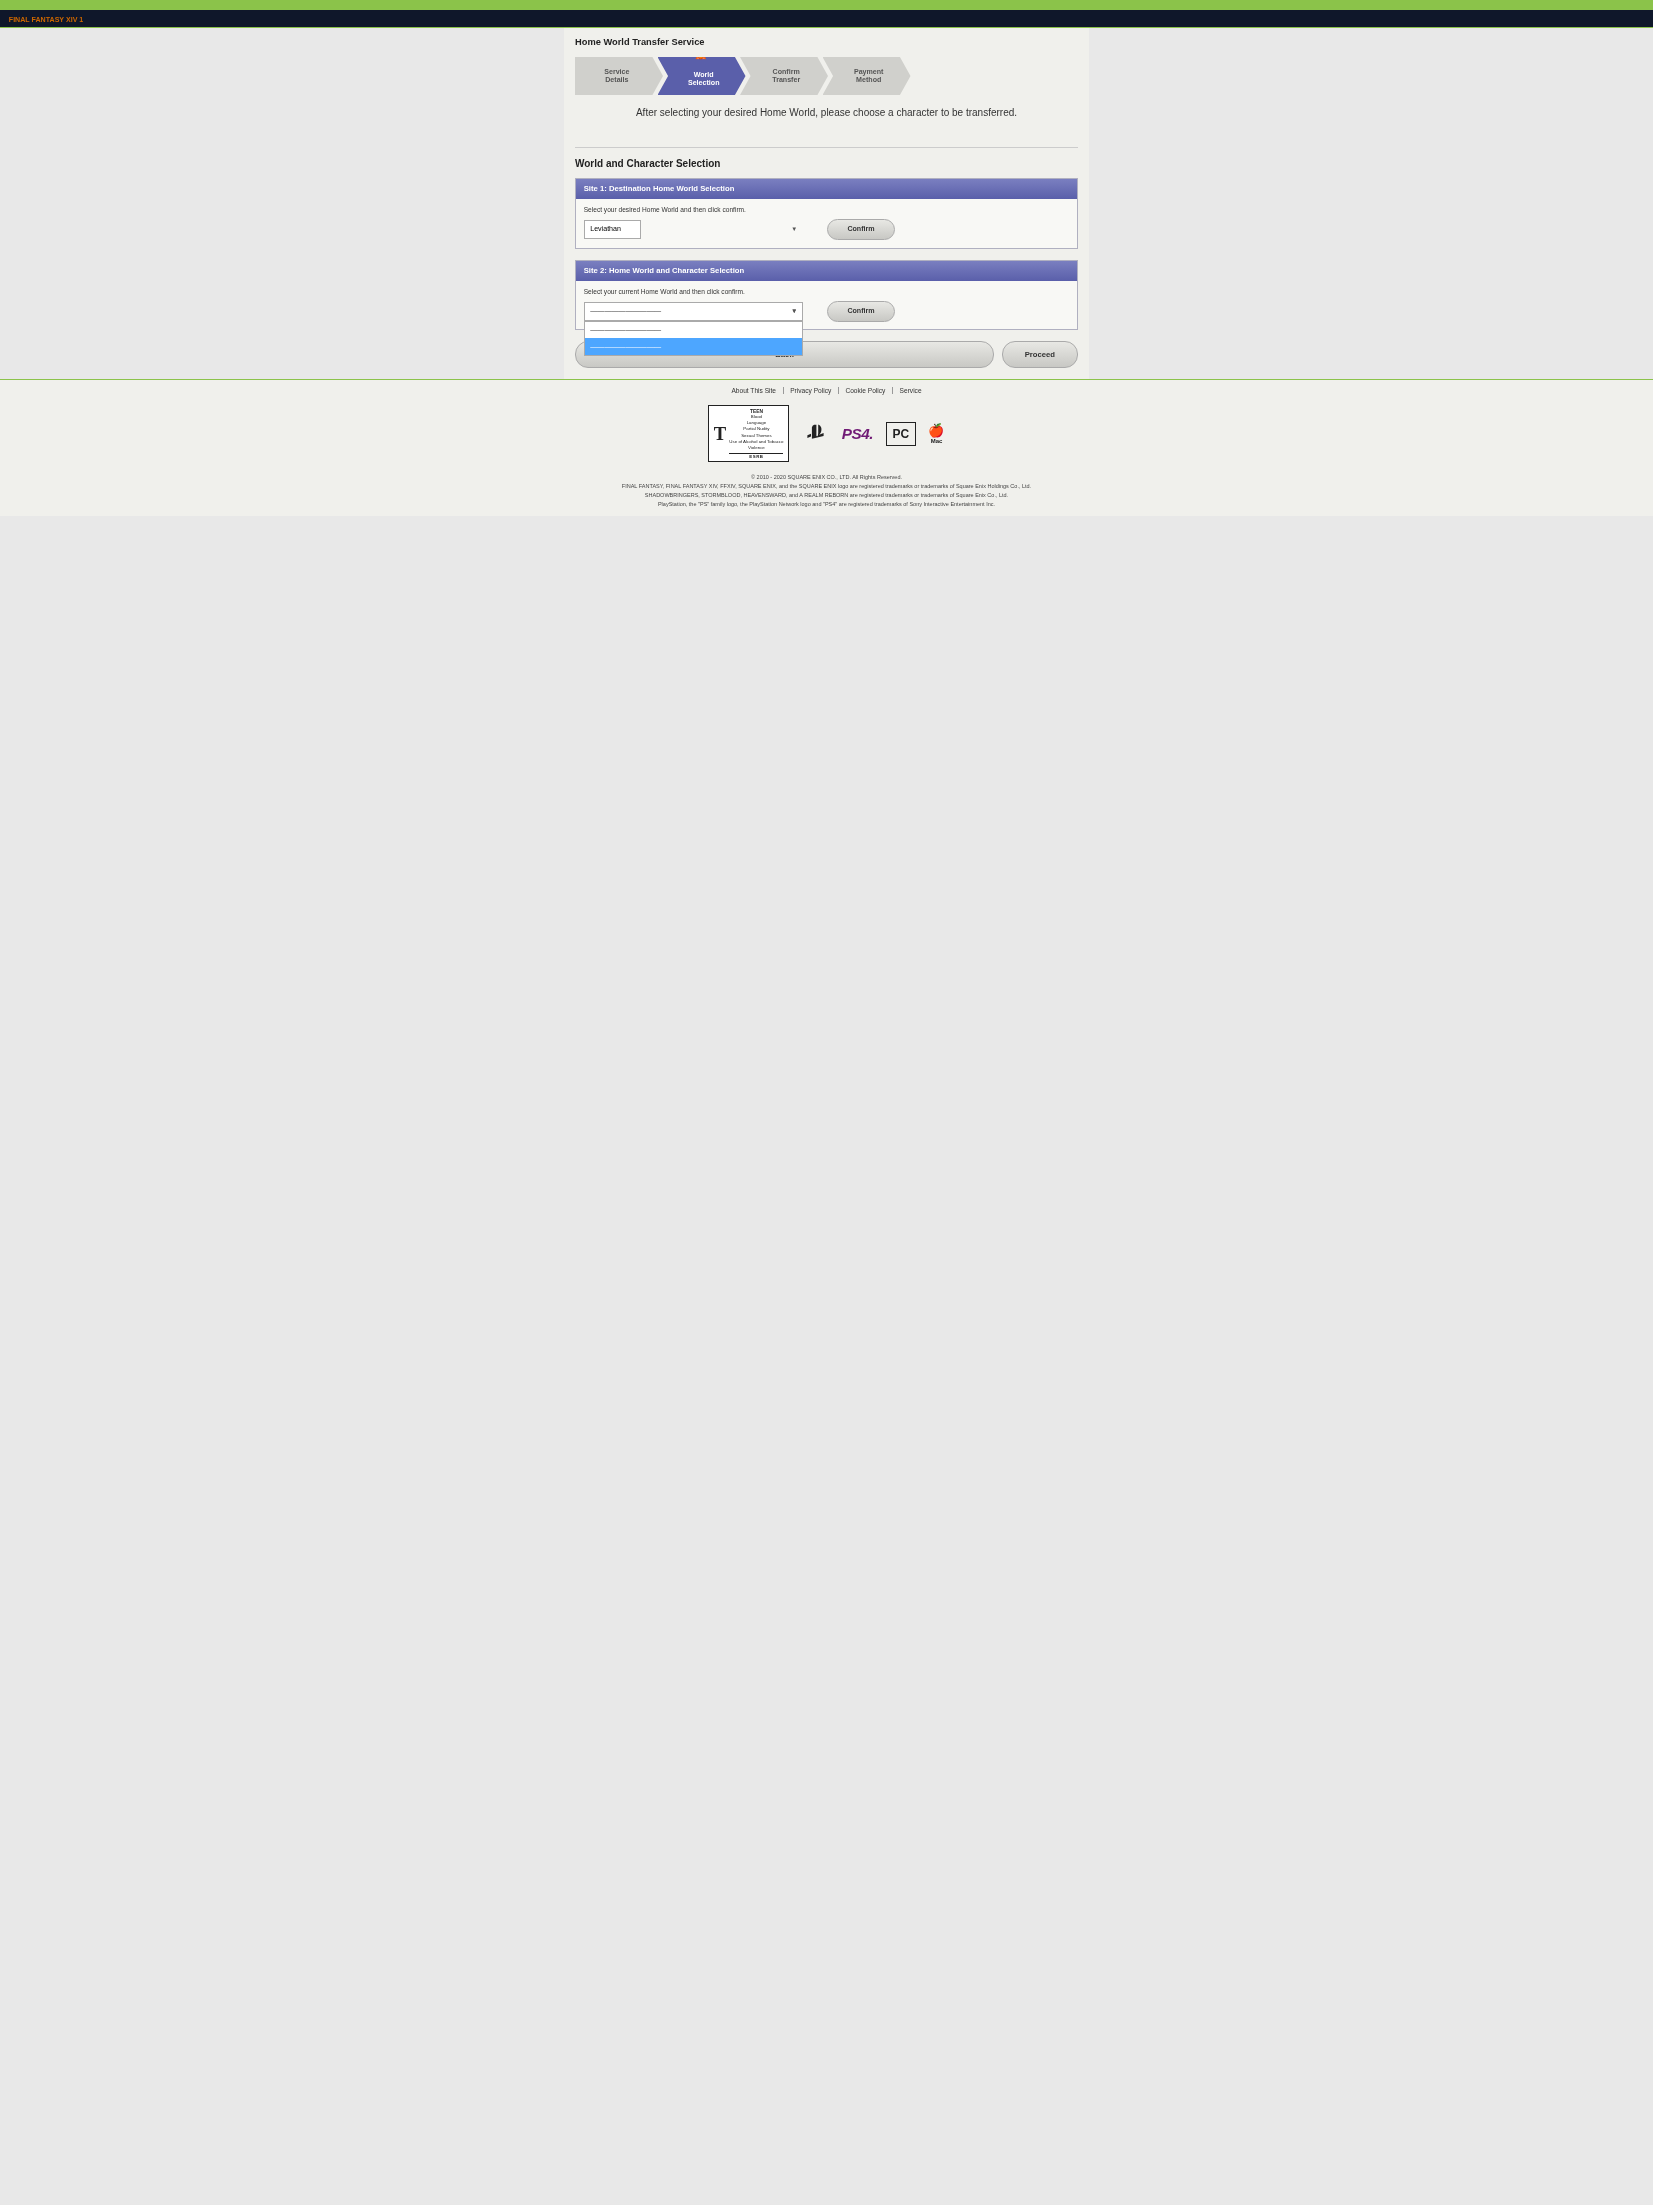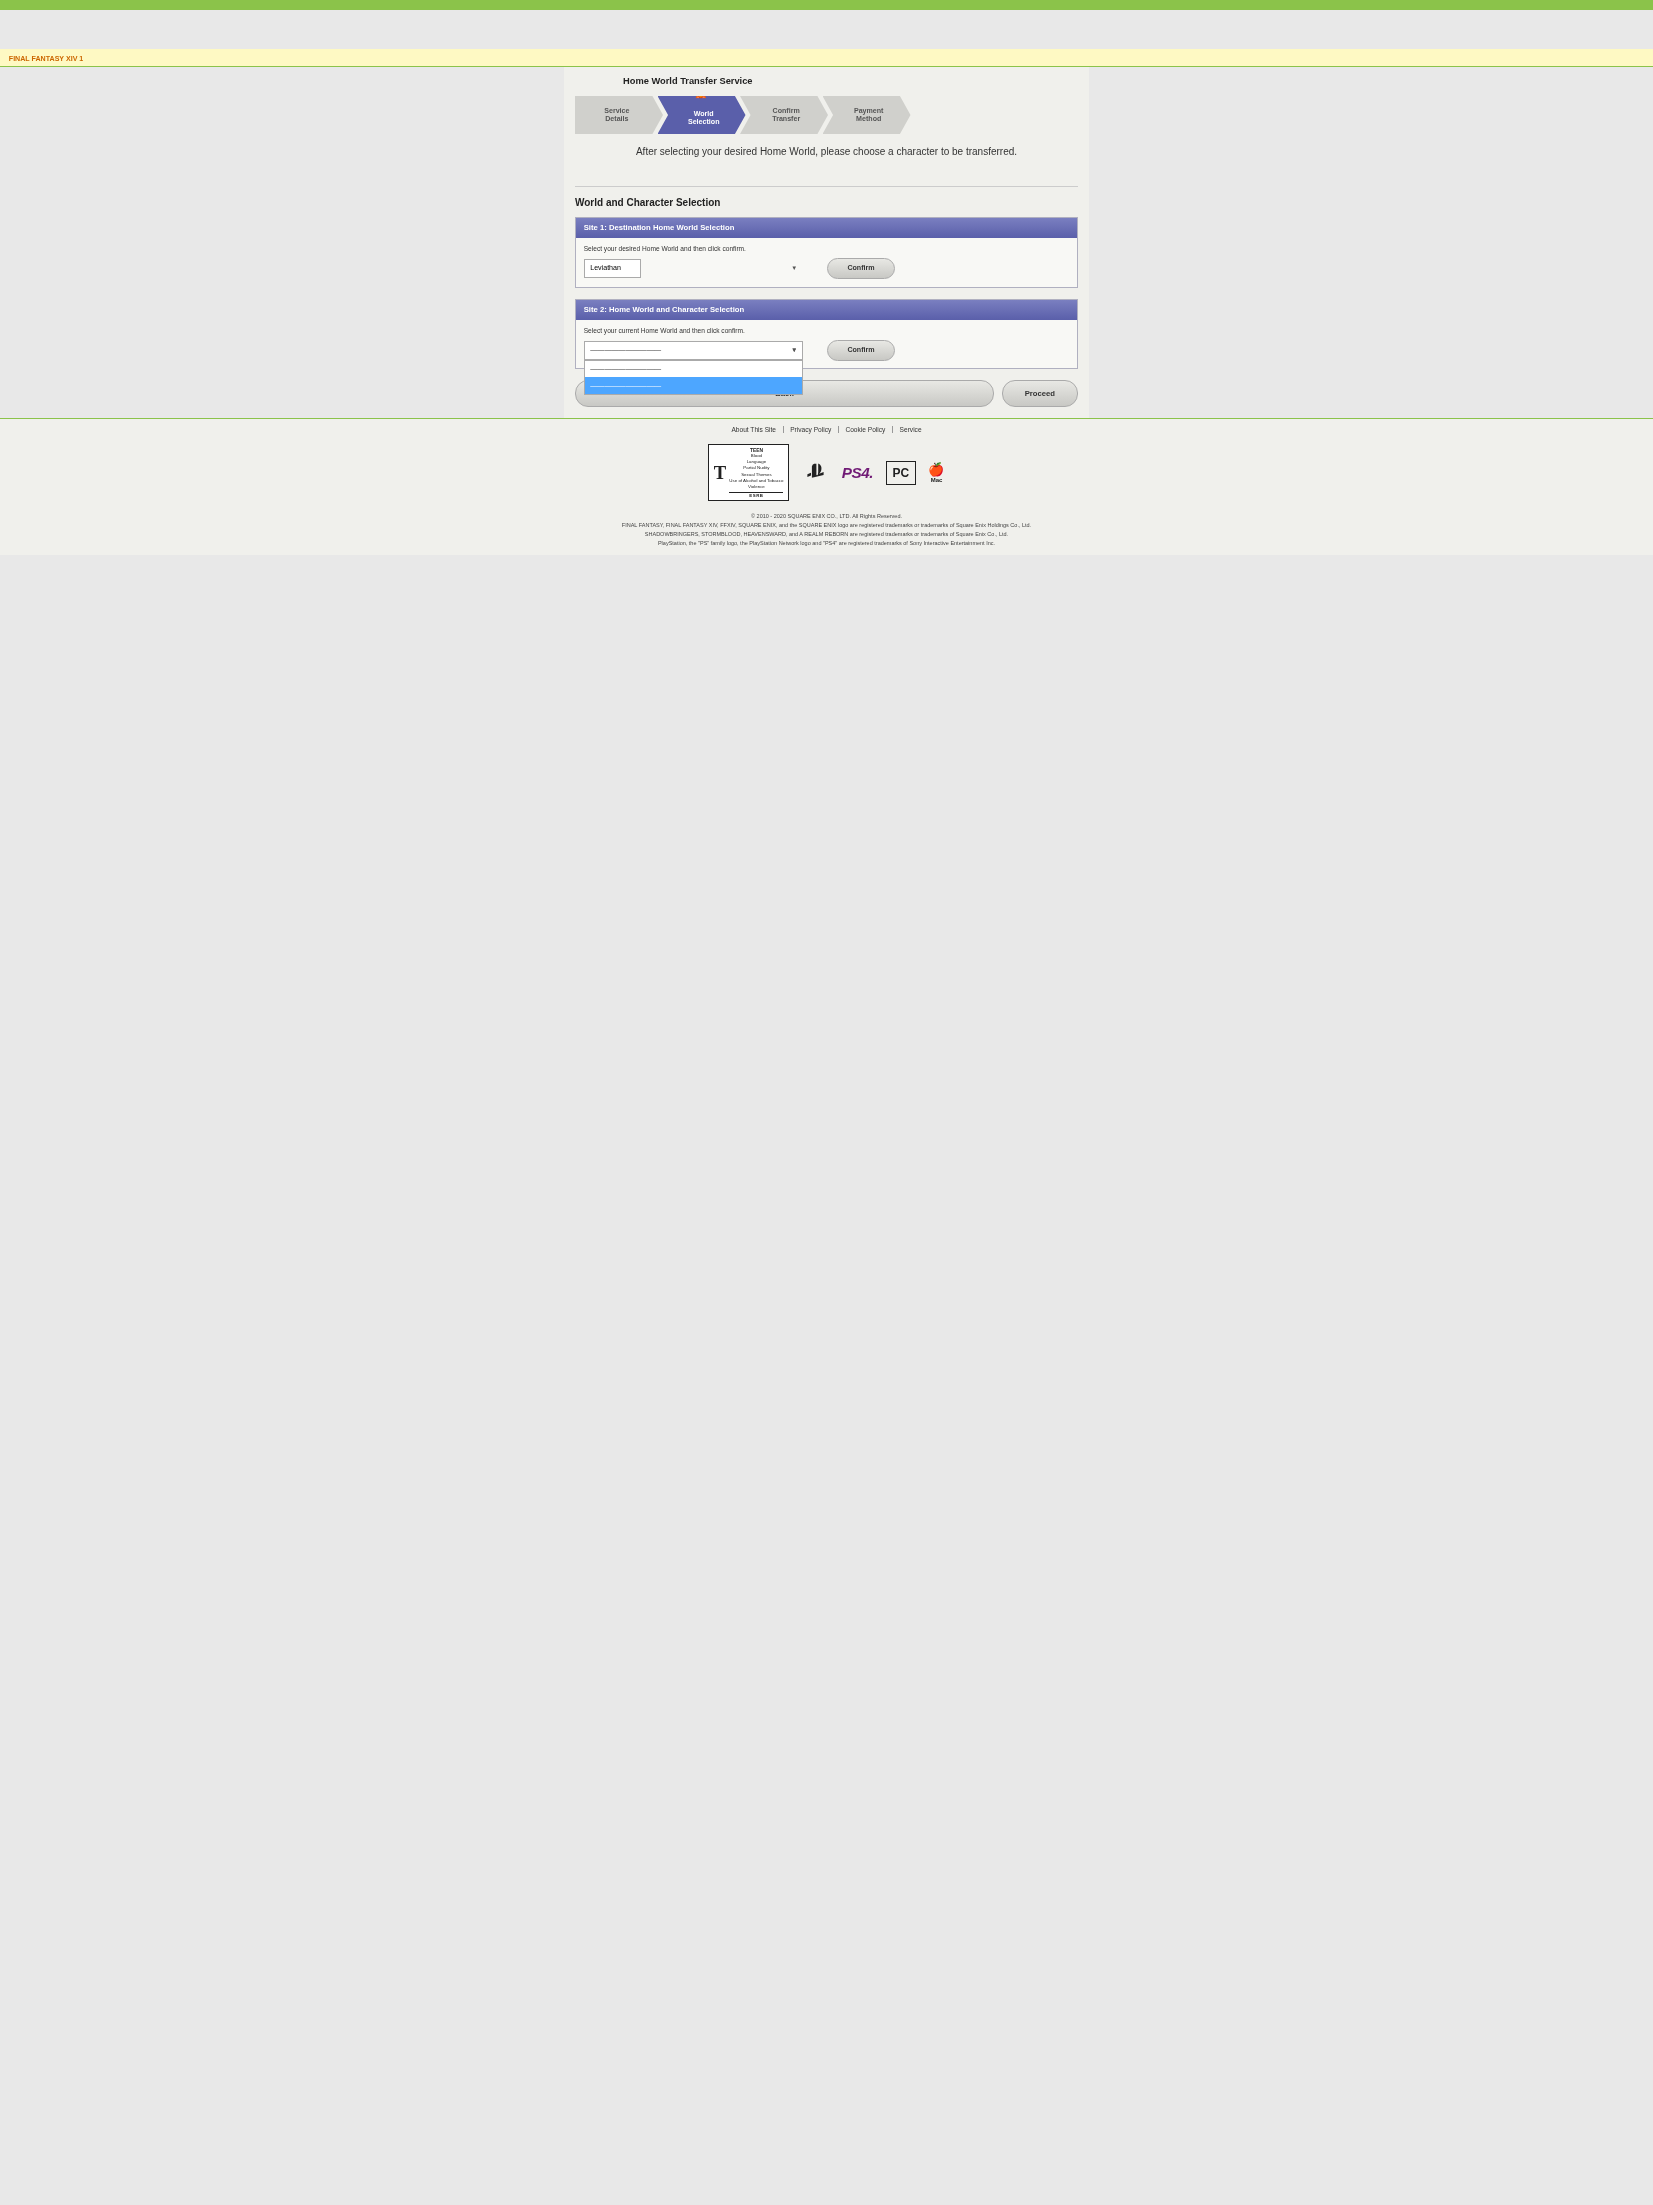--- a/index.html
+++ b/index.html
@@ -11,45 +11,43 @@
 
     
     .top-bar {
       background: #8bc34a;
       height: 9.8px;
       width: 100%;
     }
 
     
     .header {
-      background: #fef9c3;
+      background: #0f172a;
       border-bottom: 1.1px solid #8bc34a;
       padding: 4.4px 8.8px 3.3px;
-      margin-top: 39px;
     }
     .header-title {
       font-size: 7.1px;
       font-weight: bold;
       color: #cc6600;
     }
 
     
     .main-container {
       background: #f0f0ec;
       max-width: 525px;
       margin: 0 auto;
       padding: 8.8px 11px 11px;
     }
 
     .page-title {
       font-size: 9.3px;
       font-weight: bold;
       color: #222;
       margin-bottom: 9.8px;
-      margin-left: 48px;
     }
 
     
     .steps-container {
       display: flex;
       align-items: center;
       margin-bottom: 12px;
       position: relative;
     }
 

